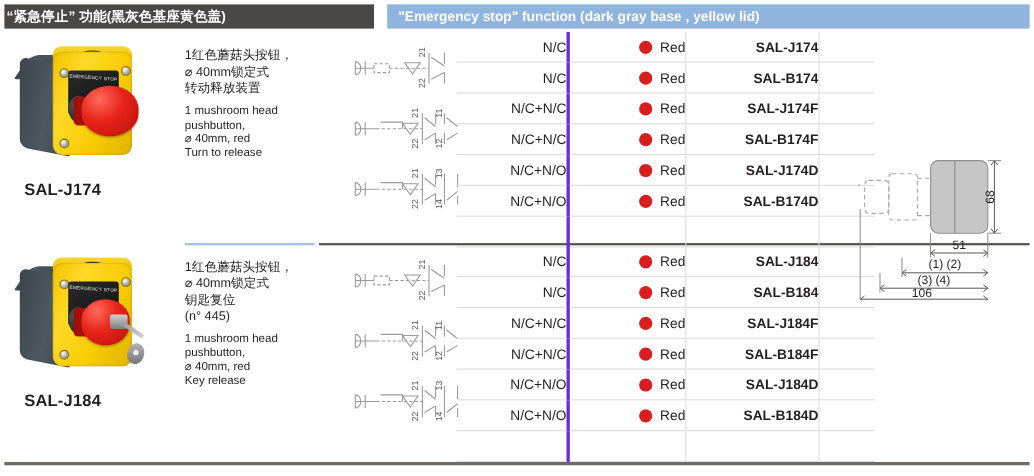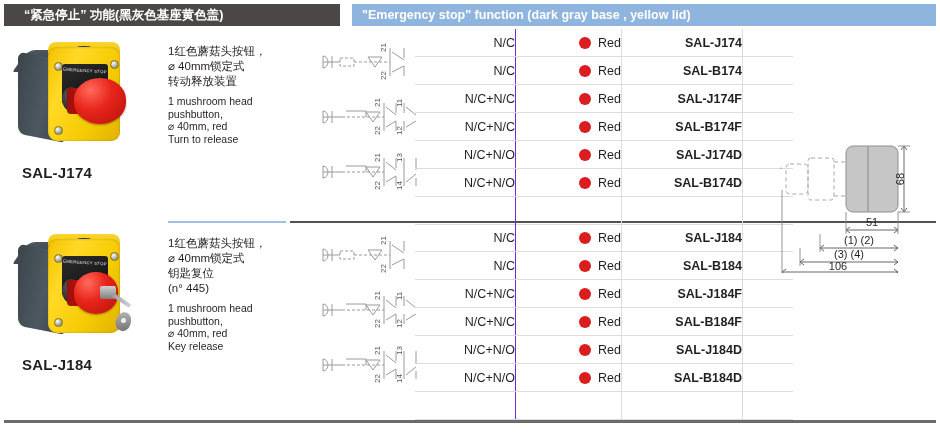--- a/index.html
+++ b/index.html
@@ -4,21 +4,21 @@
 <style>
   html,body{margin:0;padding:0;}
   body{
     width:940px;height:433px;position:relative;overflow:hidden;
     background:#ffffff;
     font-family:"Liberation Sans","DejaVu Sans",sans-serif;
     color:#231f20;
   }
   .hdr-cn{position:absolute;left:4px;top:4px;width:336px;height:22px;
     background:#4a4745;color:#ffffff;font-size:12.5px;font-weight:bold;
-    display:flex;align-items:center;padding-left:20px;box-sizing:border-box;
+    display:flex;align-items:center;padding-left:2px;box-sizing:border-box;
     letter-spacing:0px;}
   .hdr-en{position:absolute;left:352px;top:4px;width:584px;height:22px;
     background:#8fb4dd;color:#ffffff;font-size:12.5px;font-weight:bold;
     display:flex;align-items:center;padding-left:10px;box-sizing:border-box;}
 
   
   .div-blue{position:absolute;background:#9dc0e4;height:1.5px;}
   .div-dark{position:absolute;background:#55514f;height:1.5px;}
   .div-bottom{position:absolute;left:4px;top:420px;width:932px;height:2.5px;background:#6e6a67;}
 
@@ -82,21 +82,21 @@
 
   
   .schem{position:absolute;width:100px;height:46px;}
   .schem svg{display:block;}
 
   
   .tbl{position:absolute;border-collapse:collapse;}
   .tbl td{height:27px;padding:0;border-bottom:1px solid #dcdcdc;
     text-align:right;vertical-align:middle;font-size:12.5px;color:#231f20;}
   .c-contact{width:100px;}
-  .c-color{width:105px;border-left:1px solid #6d28d9;}
+  .c-color{width:105px;border-left:3px solid #6d28d9;}
   .c-code{width:120px;border-left:1px solid #dcdcdc;font-weight:bold;font-size:12.5px;}
   .c-tail{width:50px;border-left:1px solid #dcdcdc;}
   .dot{display:inline-block;width:12px;height:12px;border-radius:50%;
     background:#d81e1e;vertical-align:-2px;margin-right:7px;}
 
   
   .dim{position:absolute;left:780px;top:138px;width:152px;height:135px;}
 </style>
 </head>
 <body>

